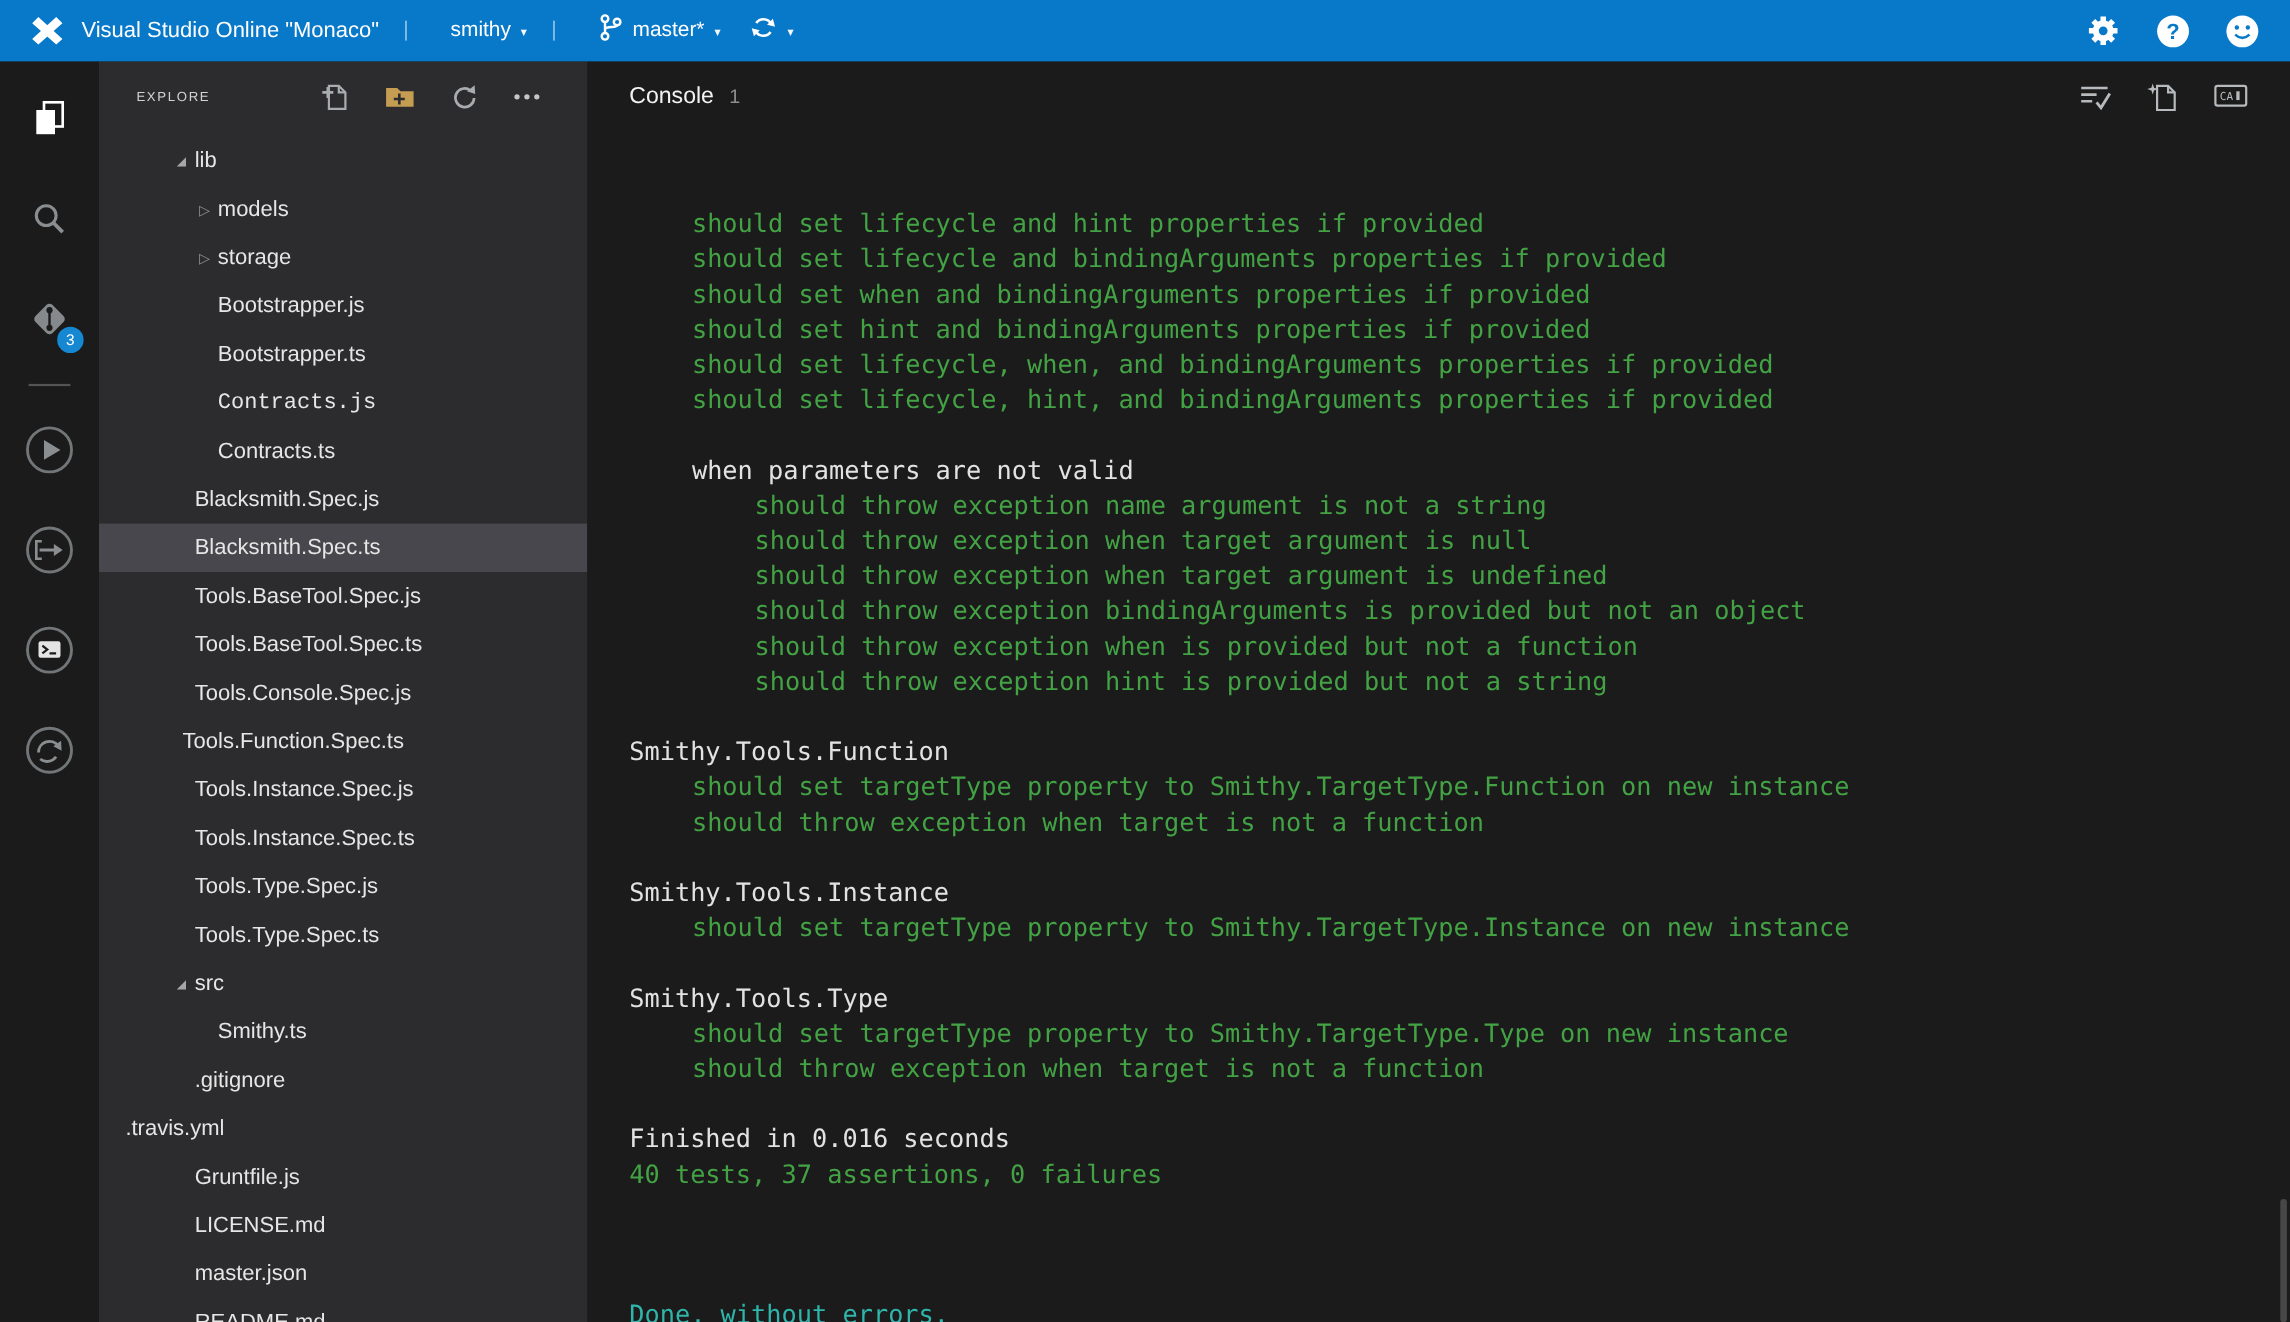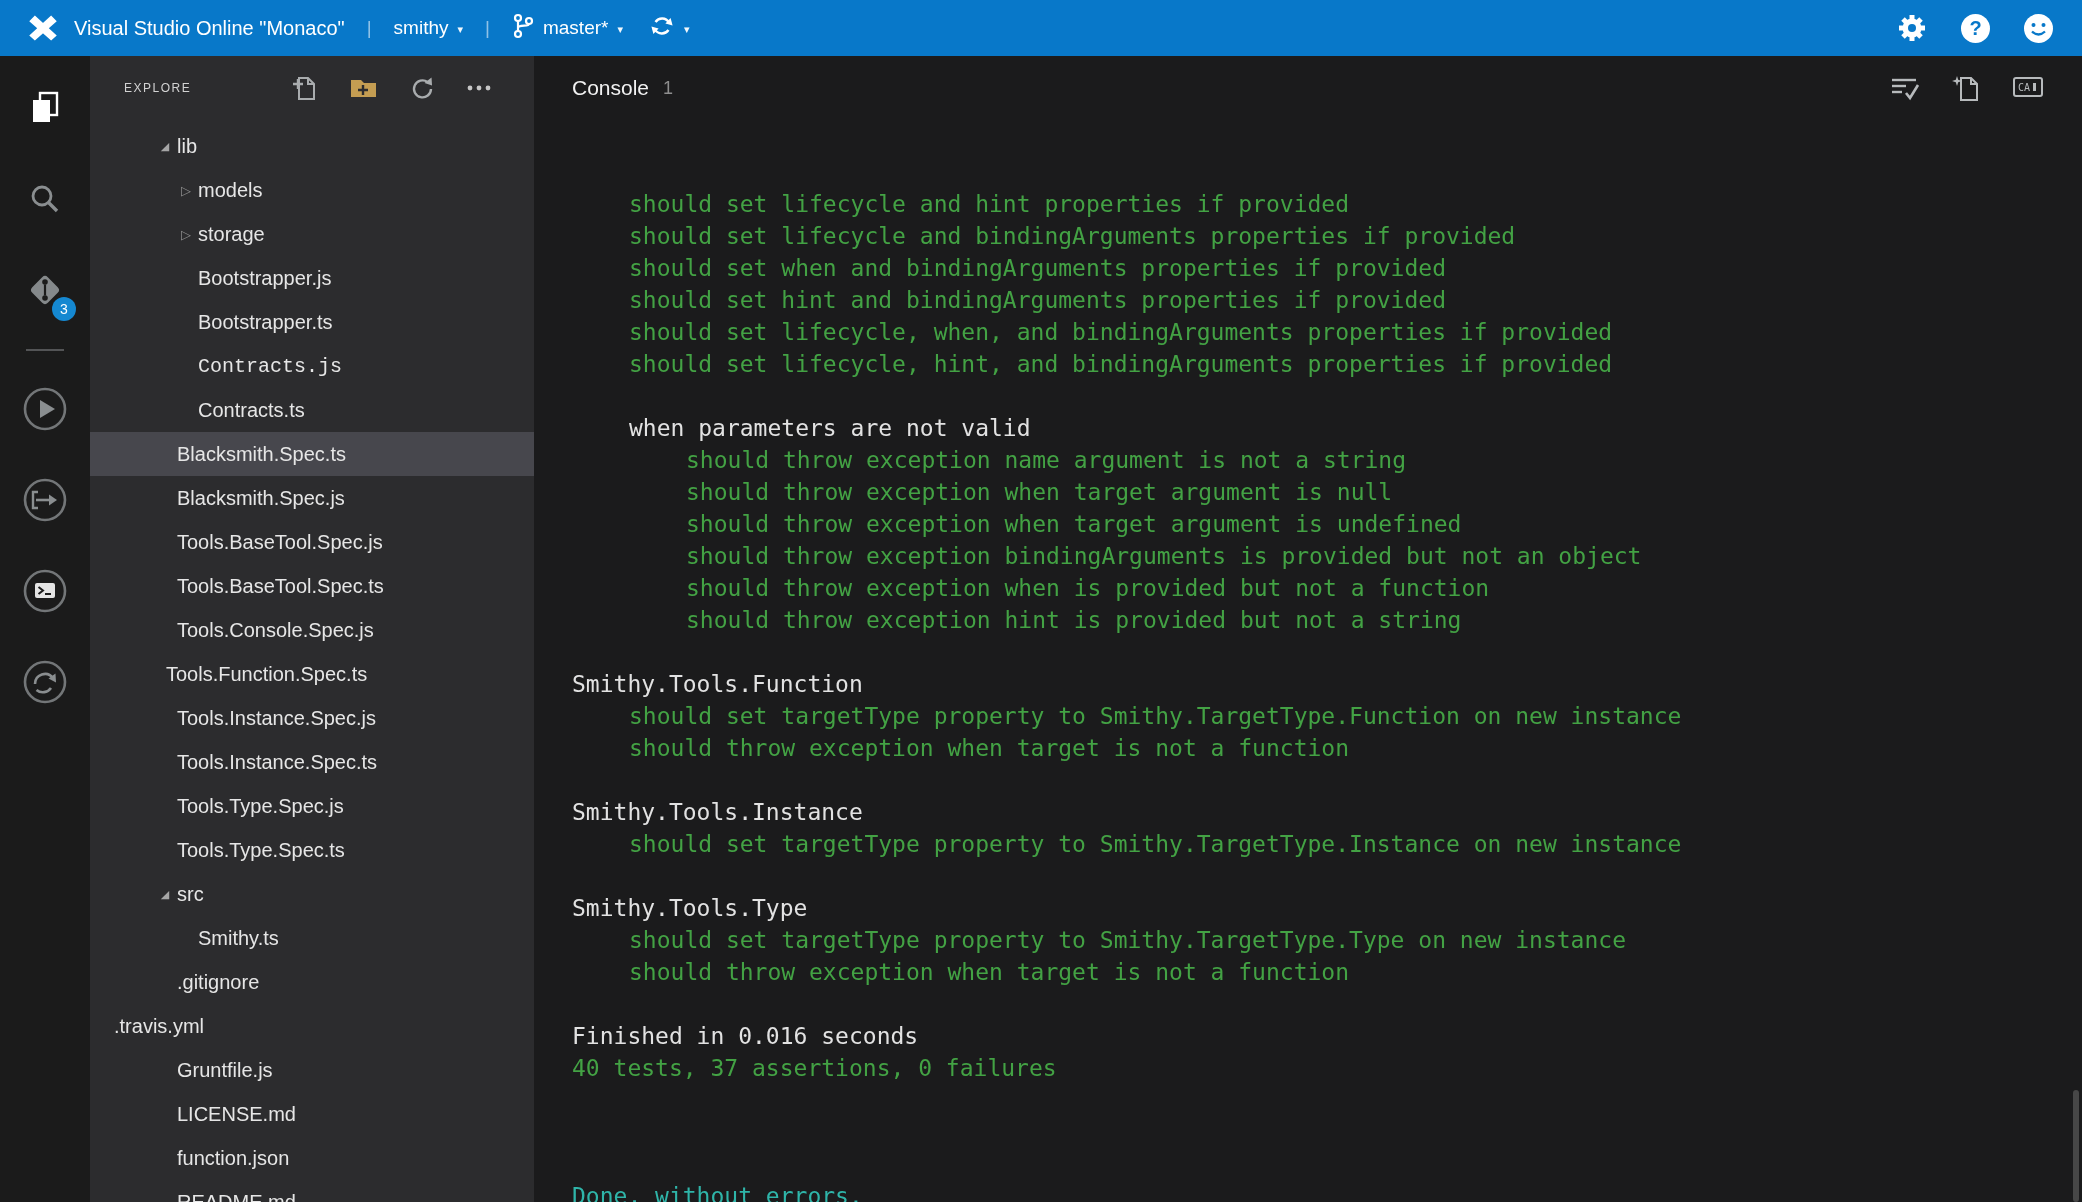--- a/index.html
+++ b/index.html
@@ -5,21 +5,21 @@
   * { margin:0; padding:0; box-sizing:border-box; }
   html,body { width:2082px; height:1202px; background:#1b1b1c; font-family:"Liberation Sans", sans-serif; overflow:hidden; }
   .app { width:2082px; height:1202px; display:flex; flex-direction:column; position:relative; }
 
   
   .topbar { height:56px; background:#0878C9; display:flex; align-items:center; padding:0 28px; flex:none; color:#fff; }
   .topbar-left { display:flex; align-items:center; }
   .vs-logo { margin-right:16px; display:flex; }
   .topbar-title { font-size:20px; color:#fff; white-space:nowrap; }
   .tb-sep { color:rgba(255,255,255,.55); font-size:19px; margin:0 22px; }
-  .tb-menu { display:flex; align-items:center; gap:9px; background:none; border:none; color:#fff; font-size:19px; font-family:inherit; cursor:pointer; }
+  .tb-menu { display:flex; align-items:center; gap:9px; background:none; border:none; color:#fff; font-size:19px; font-family:inherit; cursor:pointer;margin-left:16px; }
   .chev { font-size:11px; color:rgba(255,255,255,.95); transform:translateY(1px); }
   .tb-menu + .tb-menu { margin-left:26px; }
   .topbar-right { margin-left:auto; display:flex; align-items:center; gap:32px; }
   .tb-iconbtn { background:none; border:none; cursor:pointer; display:flex; align-items:center; }
 
   
   .main { flex:1; display:flex; min-height:0; }
 
   
   .activitybar { width:90px; background:#1b1b1b; flex:none; display:flex; flex-direction:column; align-items:center; padding-top:28px; }
@@ -233,27 +233,27 @@
             <span>Bootstrapper.ts</span>
           </div>
           <div class="tree-row" style="padding-left: 84px; font-family: Liberation Mono, monospace;">
             <span class="tree-arrow arrow-closed"></span>
             <span>Contracts.js</span>
           </div>
           <div class="tree-row" style="padding-left: 84px;">
             <span class="tree-arrow arrow-closed"></span>
             <span>Contracts.ts</span>
           </div>
+          <div class="tree-row" style="padding-left: 63px;">
+            <span class="tree-arrow arrow-closed"></span>
+            <span>Blacksmith.Spec.js</span>
+          </div>
           <div class="tree-row selected" style="padding-left: 63px;">
             <span class="tree-arrow arrow-closed"></span>
             <span>Blacksmith.Spec.ts</span>
-          </div>
-          <div class="tree-row" style="padding-left: 63px;">
-            <span class="tree-arrow arrow-closed"></span>
-            <span>Blacksmith.Spec.js</span>
           </div>
           <div class="tree-row" style="padding-left: 63px;">
             <span class="tree-arrow arrow-closed"></span>
             <span>Tools.BaseTool.Spec.js</span>
           </div>
           <div class="tree-row" style="padding-left: 63px;">
             <span class="tree-arrow arrow-closed"></span>
             <span>Tools.BaseTool.Spec.ts</span>
           </div>
           <div class="tree-row" style="padding-left: 63px;">
@@ -299,21 +299,21 @@
           <div class="tree-row" style="padding-left: 63px;">
             <span class="tree-arrow arrow-closed"></span>
             <span>Gruntfile.js</span>
           </div>
           <div class="tree-row" style="padding-left: 63px;">
             <span class="tree-arrow arrow-closed"></span>
             <span>LICENSE.md</span>
           </div>
           <div class="tree-row" style="padding-left: 63px;">
             <span class="tree-arrow arrow-closed"></span>
-            <span>function.json</span>
+            <span>master.json</span>
           </div>
           <div class="tree-row" style="padding-left: 63px;">
             <span class="tree-arrow arrow-closed"></span>
             <span>README.md</span>
           </div>
         </div>
     </aside>
 
     <section class="console">
       <div class="console-header">

